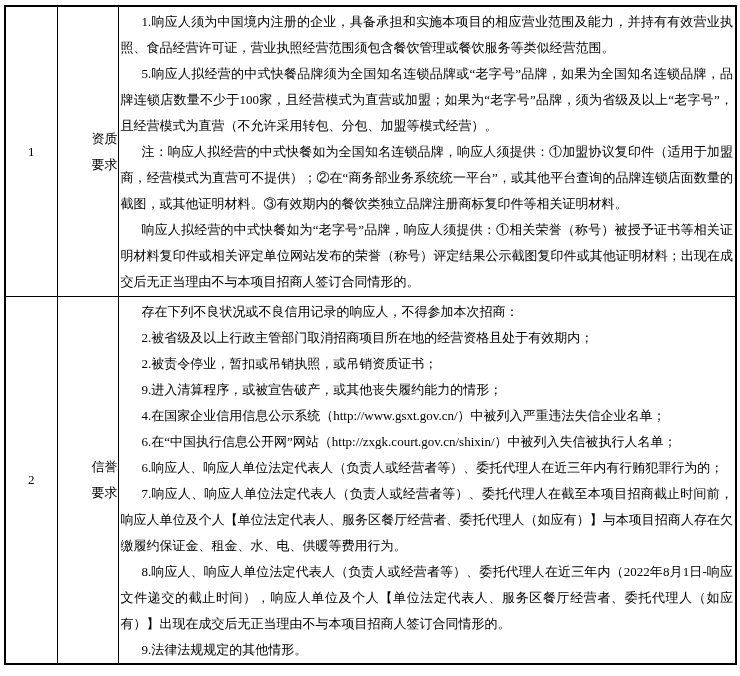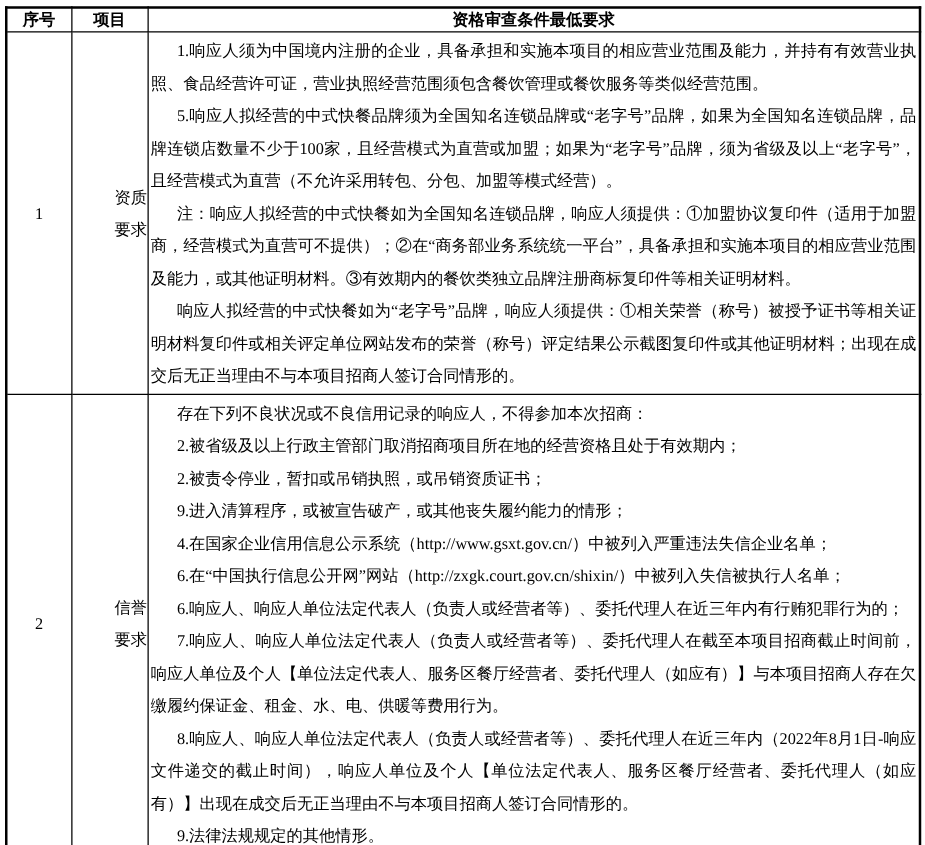--- a/index.html
+++ b/index.html
@@ -81,35 +81,30 @@
 <body>
 
 <div class="page">
   <table class="doc-table">
     <colgroup>
       <col class="c-seq">
       <col class="c-item">
       <col class="c-req">
     </colgroup>
     <tbody>
-        <tr class="row-header">
-      <th>序号</th>
-      <th>项目</th>
-      <th>资格审查条件最低要求</th>
-    </tr>
     <tr class="row-1">
       <td class="seq-cell">1</td>
       <td class="item-cell">
         <div class="item-line">资质</div>
         <div class="item-line">要求</div>
       </td>
       <td class="content-cell">
         <p>1.响应人须为中国境内注册的企业，具备承担和实施本项目的相应营业范围及能力，并持有有效营业执照、食品经营许可证，营业执照经营范围须包含餐饮管理或餐饮服务等类似经营范围。</p>
         <p>5.响应人拟经营的中式快餐品牌须为全国知名连锁品牌或“老字号”品牌，如果为全国知名连锁品牌，品牌连锁店数量不少于100家，且经营模式为直营或加盟；如果为“老字号”品牌，须为省级及以上“老字号”，且经营模式为直营（不允许采用转包、分包、加盟等模式经营）。</p>
-        <p>注：响应人拟经营的中式快餐如为全国知名连锁品牌，响应人须提供：①加盟协议复印件（适用于加盟商，经营模式为直营可不提供）；②在“商务部业务系统统一平台”，具备承担和实施本项目的相应营业范围及能力，或其他证明材料。③有效期内的餐饮类独立品牌注册商标复印件等相关证明材料。</p>
+        <p>注：响应人拟经营的中式快餐如为全国知名连锁品牌，响应人须提供：①加盟协议复印件（适用于加盟商，经营模式为直营可不提供）；②在“商务部业务系统统一平台”，或其他平台查询的品牌连锁店面数量的截图，或其他证明材料。③有效期内的餐饮类独立品牌注册商标复印件等相关证明材料。</p>
         <p>响应人拟经营的中式快餐如为“老字号”品牌，响应人须提供：①相关荣誉（称号）被授予证书等相关证明材料复印件或相关评定单位网站发布的荣誉（称号）评定结果公示截图复印件或其他证明材料；出现在成交后无正当理由不与本项目招商人签订合同情形的。</p>
       </td>
     </tr>
     <tr class="row-2">
       <td class="seq-cell">2</td>
       <td class="item-cell">
         <div class="item-line">信誉</div>
         <div class="item-line">要求</div>
       </td>
       <td class="content-cell">

